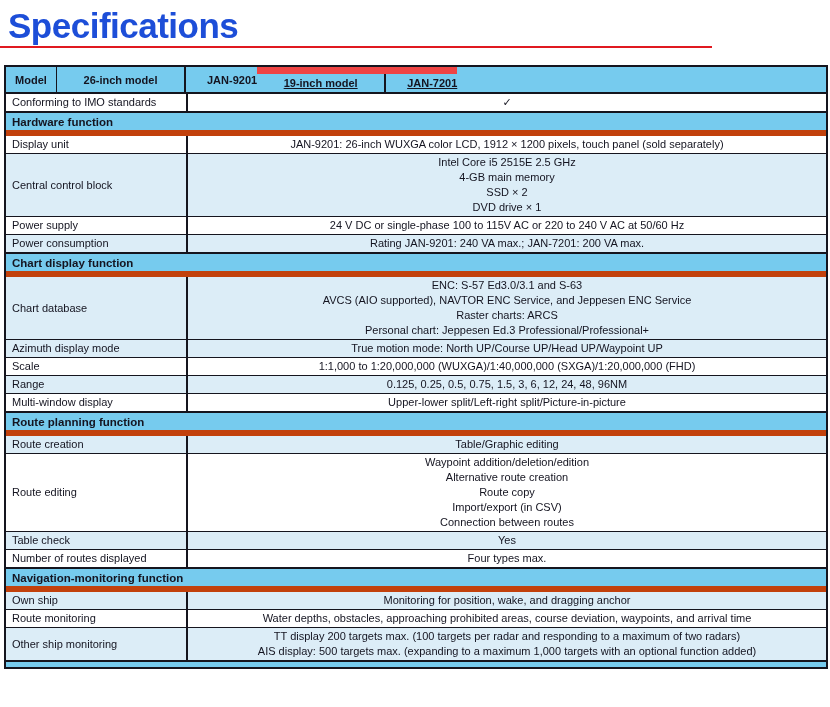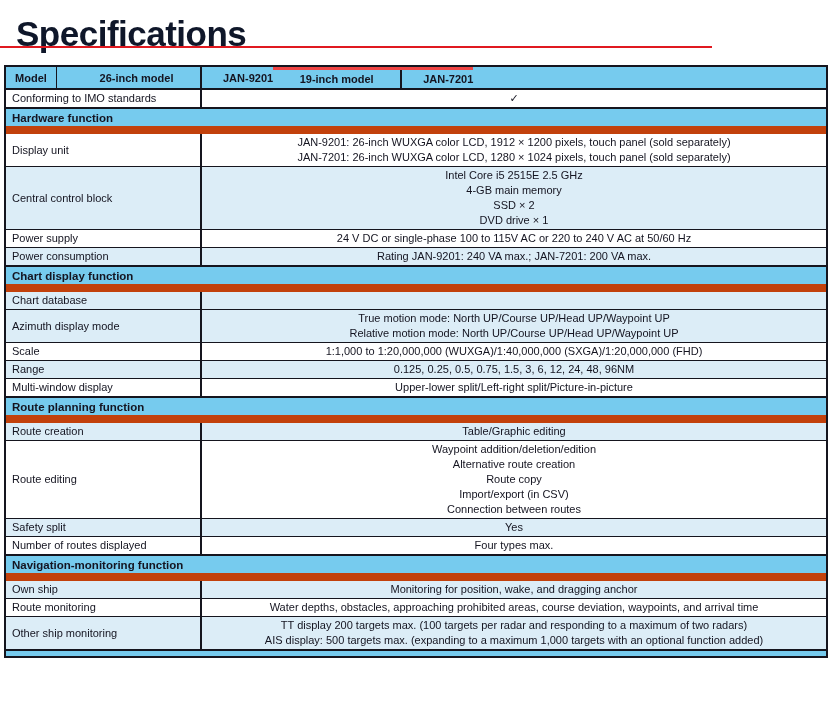--- a/index.html
+++ b/index.html
@@ -2,52 +2,52 @@
 <html><head>
 <meta charset="utf-8">
 <style>
   html,body { margin:0; padding:0; }
   body {
     width:830px; height:707px; overflow:hidden; position:relative;
     background:#ffffff; color:#141420;
     font-family:"Liberation Sans", sans-serif;
   }
   .title {
-    margin:12px; position:absolute; left:4px; top:2px;
-    font-size:35px; font-weight:bold; color:#0f172a; letter-spacing:-0.5px;
+    margin:4px; position:absolute; left:4px; top:2px;
+    font-size:35px; font-weight:bold; color:#1d4ed8; letter-spacing:-0.5px;
   }
   .red-rule { position:absolute; left:0; top:46px; width:712px; height:2px; background:#e01920; }
 
   .spec-table {
     position:absolute; left:4px; top:65px; width:820px;
     border:2px solid #15151e; font-size:11px;
   }
 
   
-  .model-block { display:flex; background:#76cbee; border-bottom:2px solid #15151e; font-weight:bold;gap:16px; }
+  .model-block { display:flex; background:#76cbee; border-bottom:2px solid #15151e; font-weight:bold; }
   .model-cell { width:50px; display:flex; align-items:center; justify-content:center; border-right:1px solid #15151e; }
   .model-rows { flex:1; display:flex; flex-direction:row; }
   .model-row { display:flex; min-height:18px; }
-  .model-row + .model-row { border-top:3px solid #ef4444; }
+  .model-row + .model-row { border-top:7px solid #ef4444;text-decoration:underline; }
   .model-sub { width:127px; display:flex; align-items:center; justify-content:center; border-right:2px solid #15151e; }
   .model-val { flex:1; display:flex; align-items:center; justify-content:center;margin-left:21px; }
 
   
   .sec {
     background:#76cbee; font-weight:bold; font-size:11.5px;
     min-height:17px; display:flex; align-items:center; padding-left:6px;
-    border-top:2px solid #15151e; border-bottom:8px solid #c2410c;
+    border-top:2px solid #15151e; border-bottom:6px solid #c2410c;
   }
   .sec.partial { min-height:5px; border-bottom:0; }
 
   
   .row { display:flex; border-top:1px solid #15151e; min-height:17px; }
   .row.no-top { border-top:0; }
   .row .label {
-    width:170px; padding:1px 18px 1px 6px; display:flex; align-items:center;
+    width:170px; padding:1px 4px 1px 6px; display:flex; align-items:center;
     border-right:2px solid #15151e; line-height:13px;
   }
   .row .value {
     flex:1; display:flex; flex-direction:column; justify-content:center;
     text-align:center; line-height:15px; padding:1px 4px;
   }
   .tint-blue { background:#dcedf7; }
   .tint-white { background:#ffffff; }
 </style>
 </head>
@@ -75,21 +75,20 @@
         <div class="label">Conforming to IMO standards</div>
         <div class="value">
           <div>✓</div>
         </div>
       </div>
       <div class="sec">Hardware function</div>
       <div class="row tint-white no-top">
         <div class="label">Display unit</div>
         <div class="value">
           <div>JAN-9201: 26-inch WUXGA color LCD, 1912 × 1200 pixels, touch panel (sold separately)</div>
-          <div>JAN-7201: 26-inch WUXGA color LCD, 1280 × 1024 pixels, touch panel (sold separately)</div>
         </div>
       </div>
       <div class="row tint-blue">
         <div class="label">Central control block</div>
         <div class="value">
           <div>Intel Core i5 2515E 2.5 GHz</div>
           <div>4-GB main memory</div>
           <div>SSD × 2</div>
           <div>DVD drive × 1</div>
         </div>
@@ -102,26 +101,31 @@
       </div>
       <div class="row tint-blue">
         <div class="label">Power consumption</div>
         <div class="value">
           <div>Rating JAN-9201: 240 VA max.; JAN-7201: 200 VA max.</div>
         </div>
       </div>
       <div class="sec">Chart display function</div>
       <div class="row tint-blue no-top">
         <div class="label">Chart database</div>
+        <div class="value">
+          <div>ENC: S-57 Ed3.0/3.1 and S-63</div>
+          <div>AVCS (AIO supported), NAVTOR ENC Service, and Jeppesen ENC Service</div>
+          <div>Raster charts: ARCS</div>
+          <div>Personal chart: Jeppesen Ed.3 Professional/Professional+</div>
+        </div>
       </div>
       <div class="row tint-blue">
         <div class="label">Azimuth display mode</div>
         <div class="value">
           <div>True motion mode: North UP/Course UP/Head UP/Waypoint UP</div>
-          <div>Relative motion mode: North UP/Course UP/Head UP/Waypoint UP</div>
         </div>
       </div>
       <div class="row tint-white">
         <div class="label">Scale</div>
         <div class="value">
           <div>1:1,000 to 1:20,000,000 (WUXGA)/1:40,000,000 (SXGA)/1:20,000,000 (FHD)</div>
         </div>
       </div>
       <div class="row tint-blue">
         <div class="label">Range</div>
@@ -146,21 +150,21 @@
         <div class="label">Route editing</div>
         <div class="value">
           <div>Waypoint addition/deletion/edition</div>
           <div>Alternative route creation</div>
           <div>Route copy</div>
           <div>Import/export (in CSV)</div>
           <div>Connection between routes</div>
         </div>
       </div>
       <div class="row tint-blue">
-        <div class="label">Safety split</div>
+        <div class="label">Table check</div>
         <div class="value">
           <div>Yes</div>
         </div>
       </div>
       <div class="row tint-white">
         <div class="label">Number of routes displayed</div>
         <div class="value">
           <div>Four types max.</div>
         </div>
       </div>

